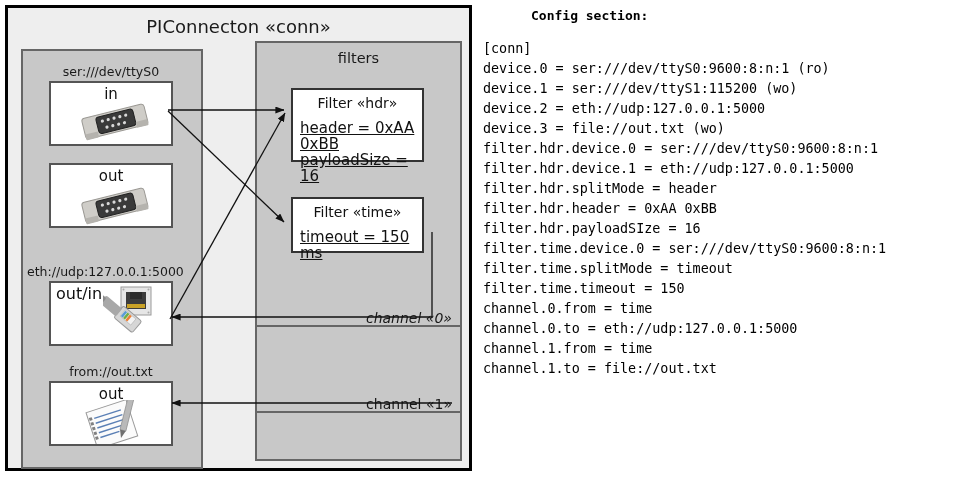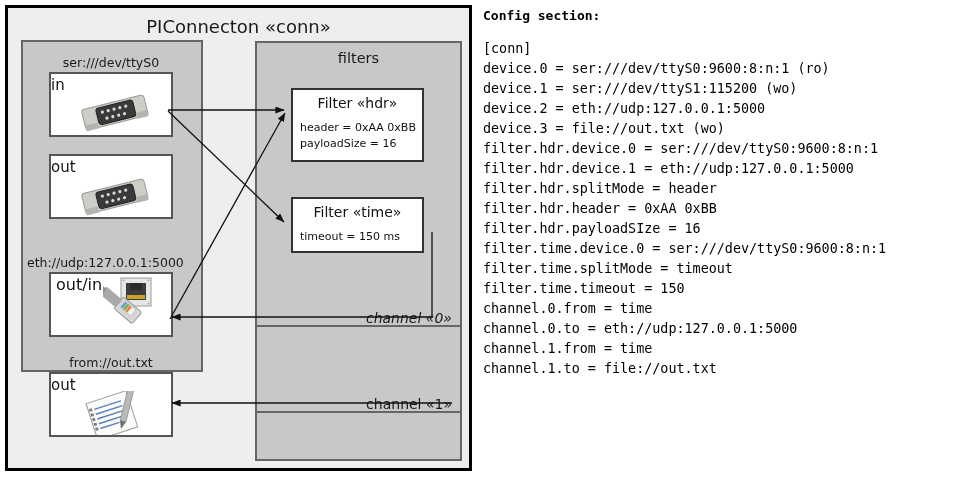--- a/index.html
+++ b/index.html
@@ -38,23 +38,23 @@
 
   
   .panel {
     position: absolute;
     background: #c8c8c8;
     border: 2px solid #666666;
     box-sizing: border-box;
   }
   #devices-panel {
     left: 13px;
-    top: 32px;
+    top: 41px;
     width: 182px;
-    height: 332px;
+    height: 420px;
   }
   #filters-panel {
     left: 247px;
     top: 33px;
     width: 207px;
     height: 420px;
   }
   .panel-title {
     position: absolute;
     left: 0;
@@ -90,20 +90,21 @@
     height: 65px;
     background: #ffffff;
     border: 2px solid #555555;
     box-sizing: border-box;
     overflow: hidden;
   }
   .device-io {
     position: absolute;
     top: 2px;
     width: 100%;
+    text-align: center;
     font-size: 15px;
     color: #111111;
     z-index: 3;
   }
   .device-io.left {
     text-align: center;
     left: 5px;
     width: auto;
     top: 1px;
     font-size: 16px;
@@ -126,23 +127,24 @@
     left: 0; top: 5px;
     width: 100%;
     text-align: center;
     font-size: 14px;
     color: #111111;
   }
   .filter-props {
     position: absolute;
     left: 7px;
     top: 30px;
-    font-size: 11px;
+    font-size: 15px;
     line-height: 16px;
     color: #111111;
+    text-decoration: underline;
   }
 
   
   .channel-label {
     position: absolute;
     right: 8px;
     font-size: 14px;
     color: #1a1a1a;
   }
   #channel0-label { top: 267px; font-style: italic; }
@@ -171,20 +173,21 @@
     left: 483px;
     top: 8px;
     width: 470px;
   }
   #config-heading {
     font-family: "DejaVu Sans Mono", monospace;
     font-weight: bold;
     font-size: 13px;
     color: #000000;
     margin-bottom: 16px;
+    margin-left: 48px;
   }
   #config-lines {
     font-family: "DejaVu Sans Mono", monospace;
     font-size: 13.4px;
     line-height: 20px;
     color: #000000;
     white-space: pre;
   }
 </style>
 </head>

